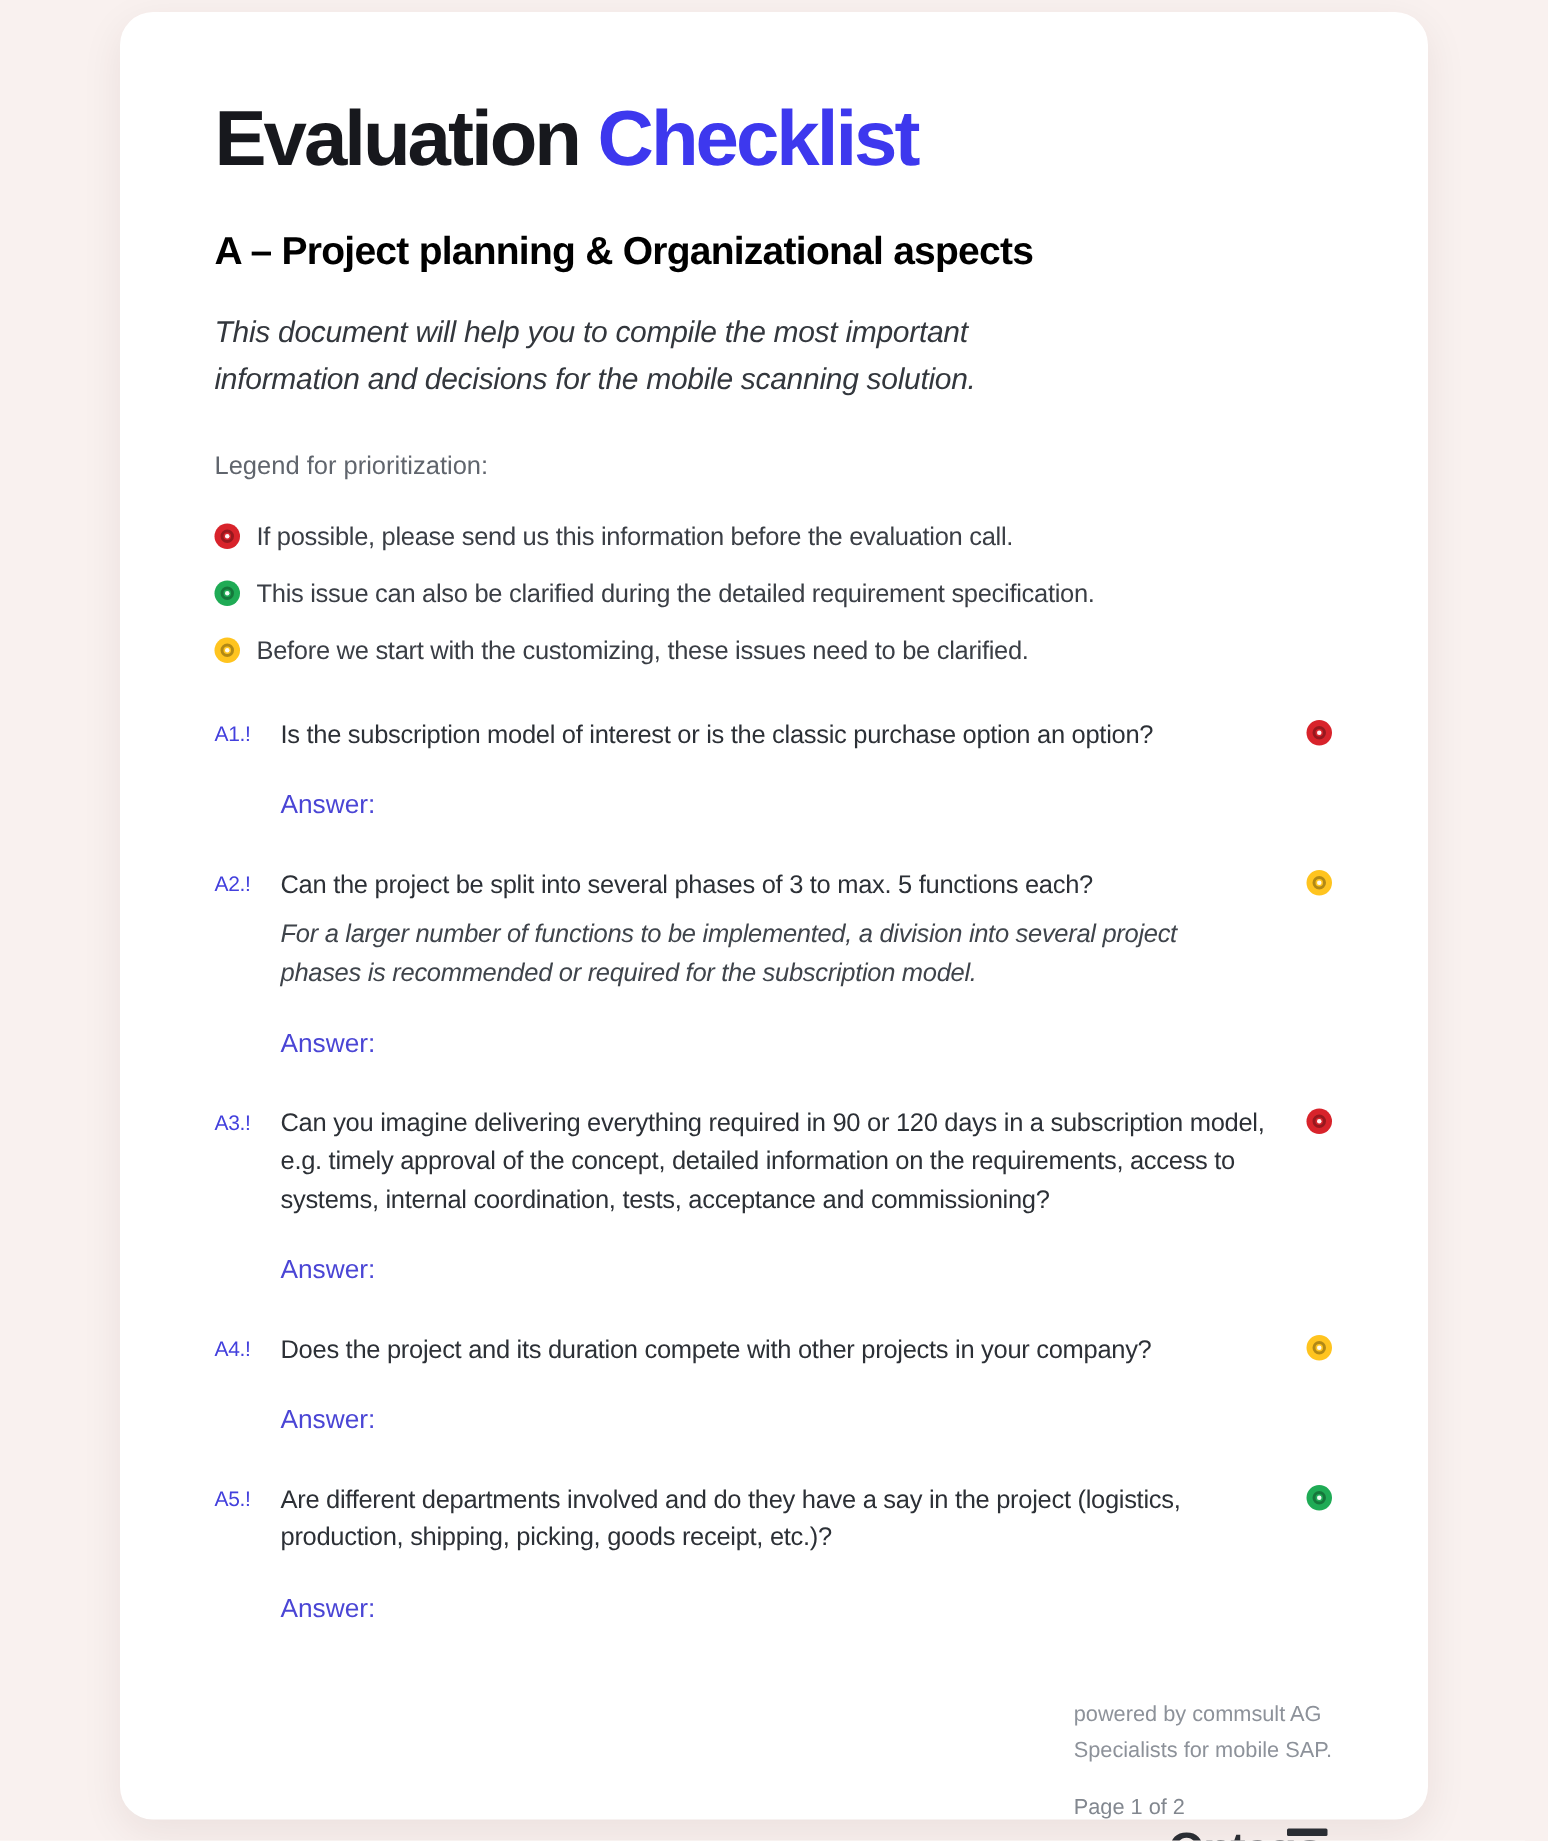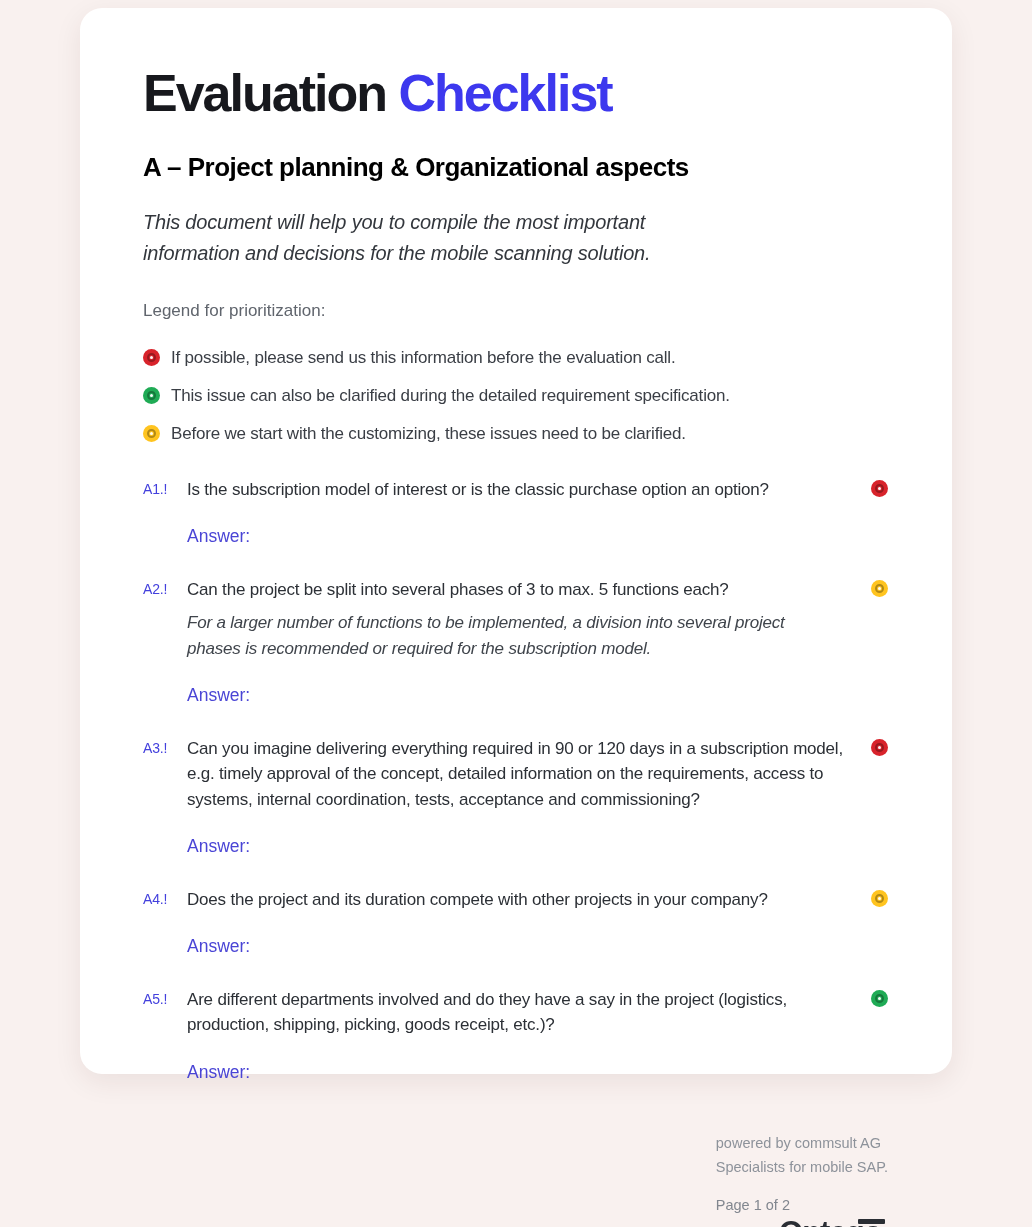--- a/index.html
+++ b/index.html
@@ -4,21 +4,21 @@
 <style>
   * { box-sizing: border-box; margin: 0; padding: 0; }
   html, body {
     width: 1032px; height: 1227px;
     background: #f9f1ef;
     font-family: "Liberation Sans", sans-serif;
     overflow: hidden;
   }
   .page {
     position: relative;
-    width: 872px; height: 1066px;
+    width: 872px; height: 1205px;
     margin: 8px auto 0;
     background: #ffffff;
     border-radius: 22px;
     box-shadow: 0 8px 28px rgba(60,30,30,0.08);
     padding: 56px 64px 40px 63px;
   }
   
   .doc-title {
     font-size: 52px; font-weight: bold; letter-spacing: -2px;
     line-height: 1.15; color: #17181d; margin-bottom: 28px;

